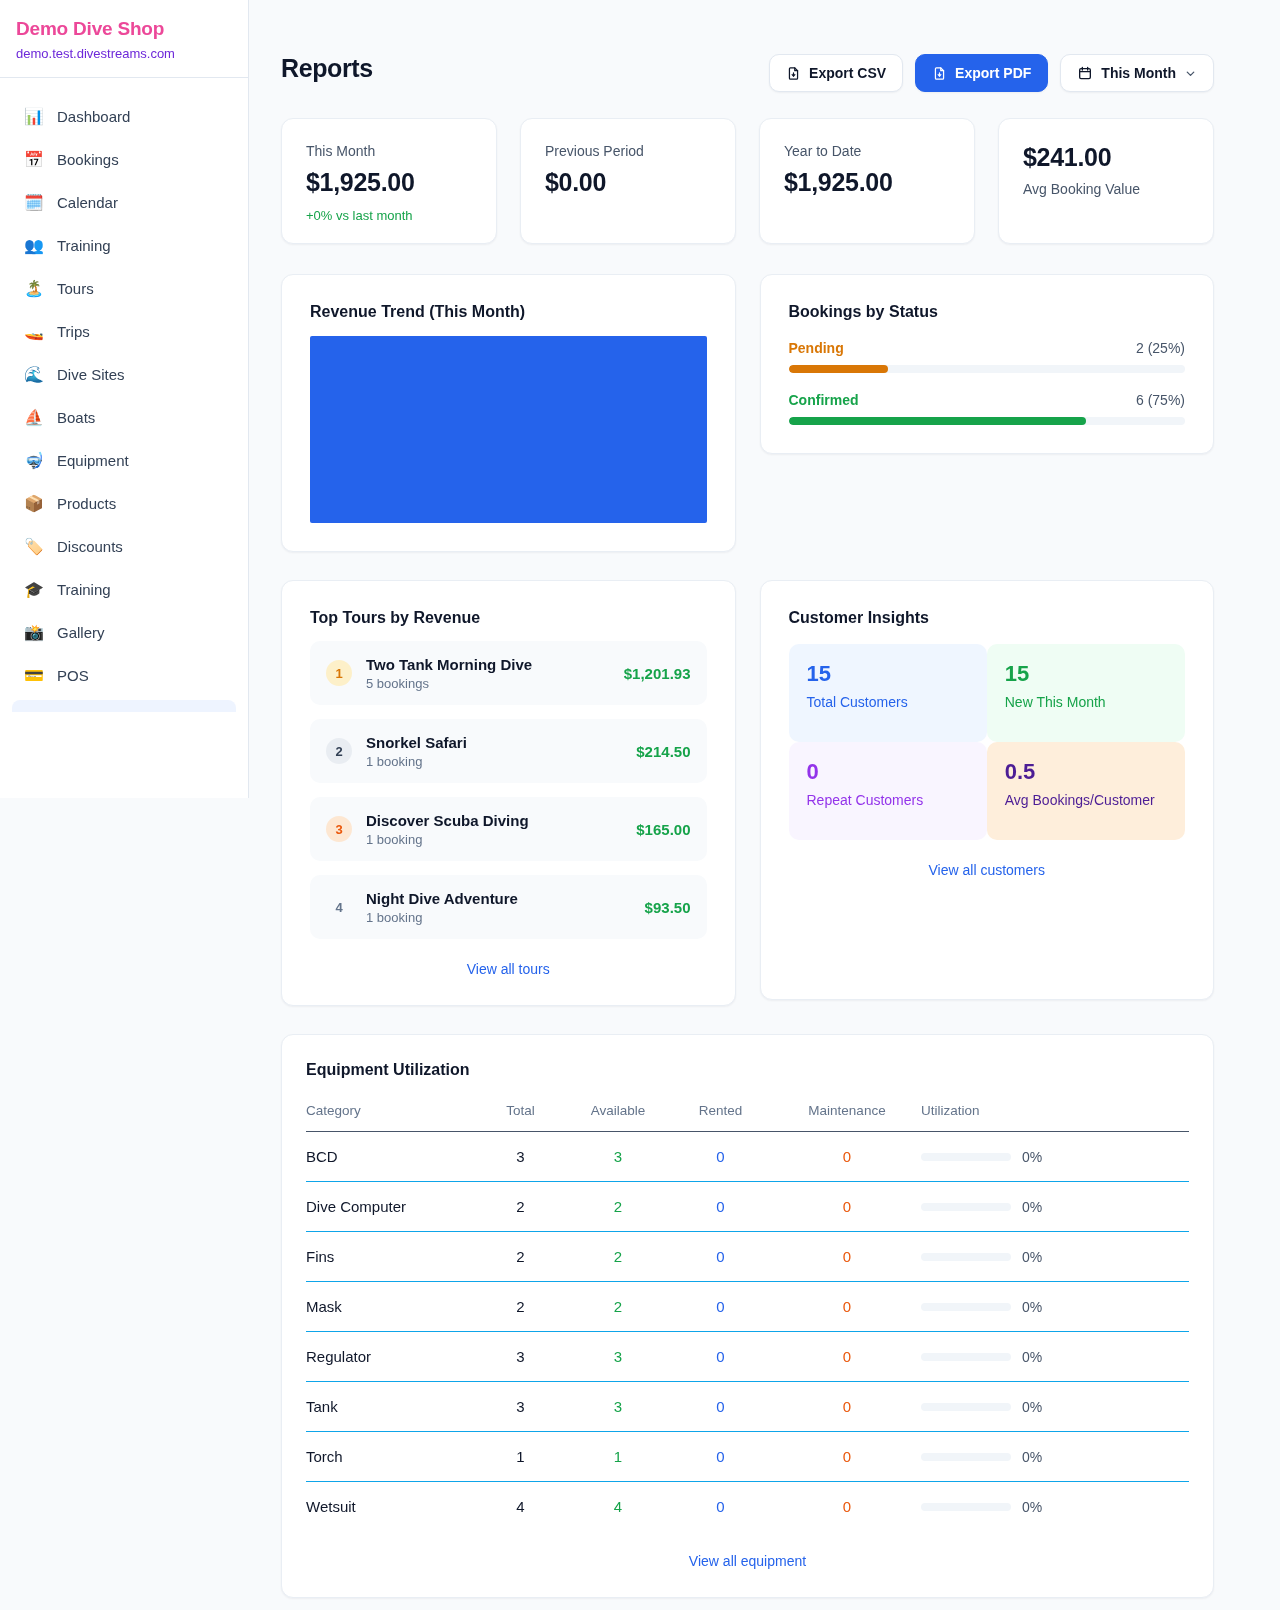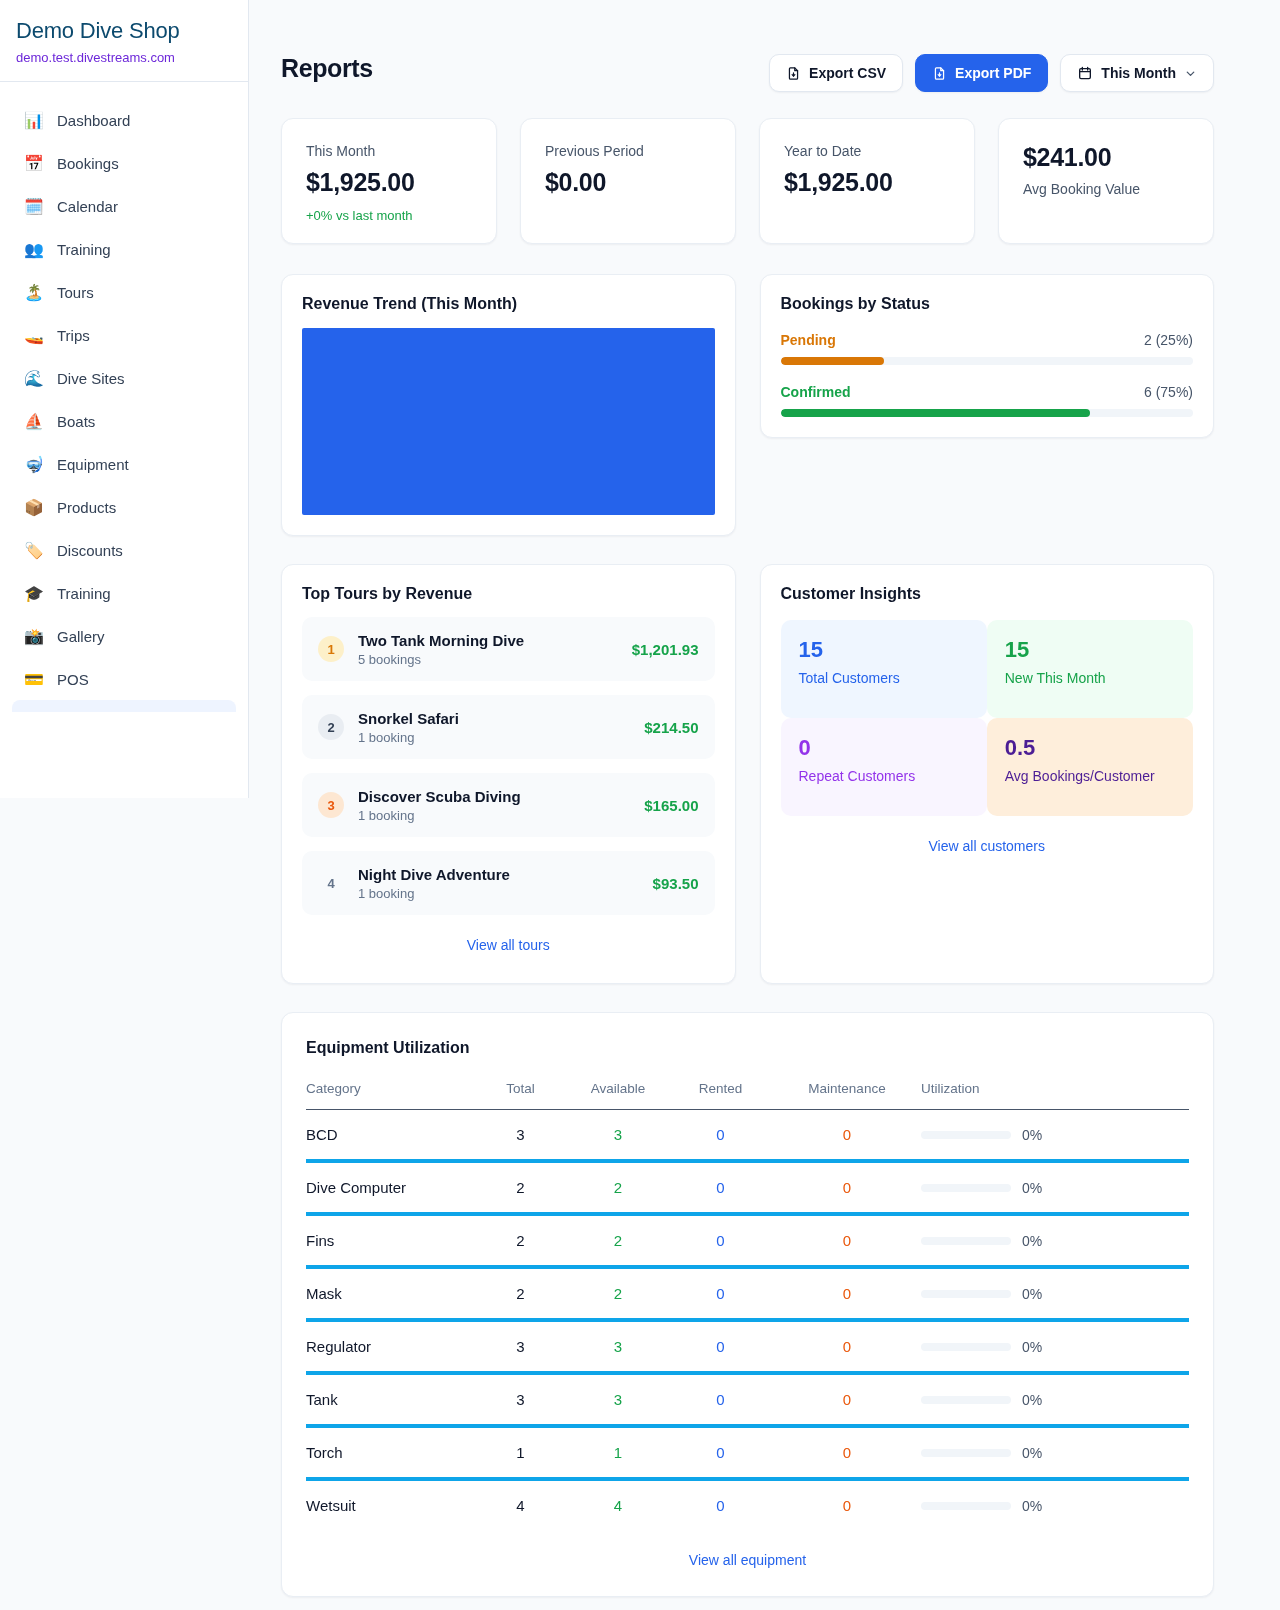--- a/index.html
+++ b/index.html
@@ -7,21 +7,21 @@
   body {
     font-family: "Liberation Sans", "DejaVu Sans", sans-serif;
     background:#f8fafc; color:#0f172a; position:relative; overflow:hidden;
   }
   a { text-decoration:none; }
 
   
   .sidebar { position:absolute; left:0; top:0; width:249px; height:798px;
     background:#fff; border-right:1px solid #e2e8f0; }
   .brand { padding:18px 16px 16px; border-bottom:1px solid #e2e8f0; }
-  .brand-name { font-size:22px; font-weight:400; color:#0c4a6e; letter-spacing:-.2px; }
+  .brand-name { font-size:19px; font-weight:700; color:#ec4899; letter-spacing:-.2px; }
   .brand-domain { font-size:13px; color:#6d28d9; margin-top:6px; }
   .nav { padding:20px 12px 0; }
   .nav-item { display:flex; align-items:center; gap:13px; height:36px; padding:0 12px;
     margin-bottom:7px; border-radius:8px; color:#334155; font-size:15px; cursor:pointer; }
   .nav-ico { width:20px; text-align:center; font-size:16px; }
   .active-pill { position:absolute; left:12px; right:12px; bottom:86px; height:12px;
     background:#eef4ff; border-radius:8px 8px 0 0; }
   .user-footer { position:absolute; left:0; right:0; bottom:0; height:86px;
     border-top:1px solid #e2e8f0; background:#fff; display:flex; align-items:center;
     gap:10px; padding:12px 14px; }
@@ -47,21 +47,21 @@
 
   .stats { display:grid; grid-template-columns:repeat(4,1fr); gap:23px; margin:26px 0 30px; }
   .stat { padding:24px; height:126px; }
   .stat-label { font-size:14px; color:#475569; }
   .stat-value { font-size:25px; font-weight:800; letter-spacing:-.3px; margin-top:9px; }
   .stat-change { font-size:13px; color:#16a34a; margin-top:11px; }
   .stat-rev .stat-value { margin-top:0; }
   .stat-rev .stat-label { margin-top:9px; }
 
   .grid2 { display:grid; grid-template-columns:1fr 1fr; gap:24px; align-items:start; margin-bottom:28px; }
-  .card-pad { padding:20px; }
+  .card-pad { padding:28px; }
   .card-title { font-size:16px; font-weight:700; }
   .rev-chart { margin-top:15px; height:187px; background:#2563eb; border-radius:2px; }
 
   .status-row { margin-top:19px; }
   .status-head { display:flex; justify-content:space-between; align-items:center;
     font-size:14px; margin-bottom:9px; }
   .status-label { font-weight:700; }
   .status-count { color:#475569; }
   .track { height:8px; border-radius:4px; background:#f1f5f9; overflow:hidden; }
   .fill { height:100%; border-radius:4px; }
@@ -88,21 +88,21 @@
   .tile-blue   { background:#eff6ff; } .tile-blue *   { color:#2563eb; }
   .tile-green  { background:#effdf4; } .tile-green *  { color:#16a34a; }
   .tile-purple { background:#f9f5ff; } .tile-purple * { color:#9333ea; }
   .tile-orange { background:#feeedb; } .tile-orange * { color:#4c1d95; }
 
   .equip-card { padding:26px 24px 28px; }
   table.equip { width:100%; border-collapse:collapse; margin-top:14px; }
   .equip th { font-size:13.5px; color:#64748b; font-weight:400; text-align:center;
     padding:10px 0 13px; border-bottom:1px solid #475569; }
   .equip th:first-child, .equip th:last-child { text-align:left; }
-  .equip td { padding:16px 0; border-bottom:4px solid #0ea5e9; font-size:15px; text-align:center; }
+  .equip td { padding:16px 0; border-bottom:1px solid #0ea5e9; font-size:15px; text-align:center; }
   .equip td:first-child { text-align:left; font-weight:500; }
   .equip tr:last-child td { border-bottom:none; }
   .c-avail { color:#16a34a; } .c-rent { color:#2563eb; } .c-maint { color:#ea580c; }
   .ucell { display:flex; align-items:center; gap:11px; }
   .ubar { width:90px; height:8px; background:#f1f5f9; border-radius:4px; overflow:hidden; }
   .upct { font-size:14px; color:#475569; }
   svg { display:block; }
 </style>
 </head>
 <body>

